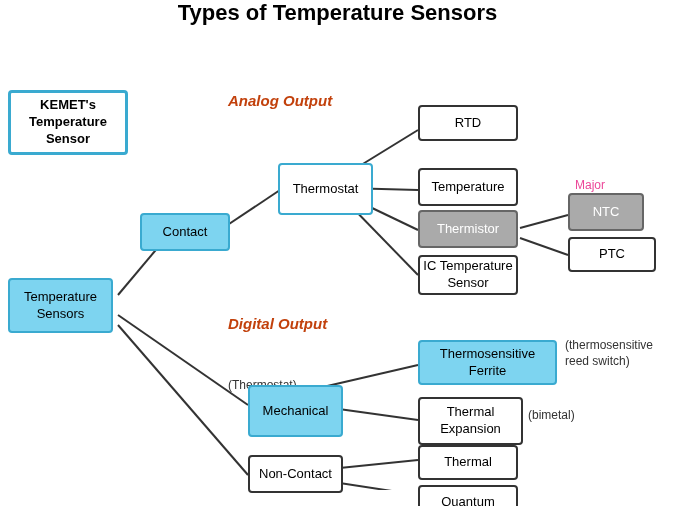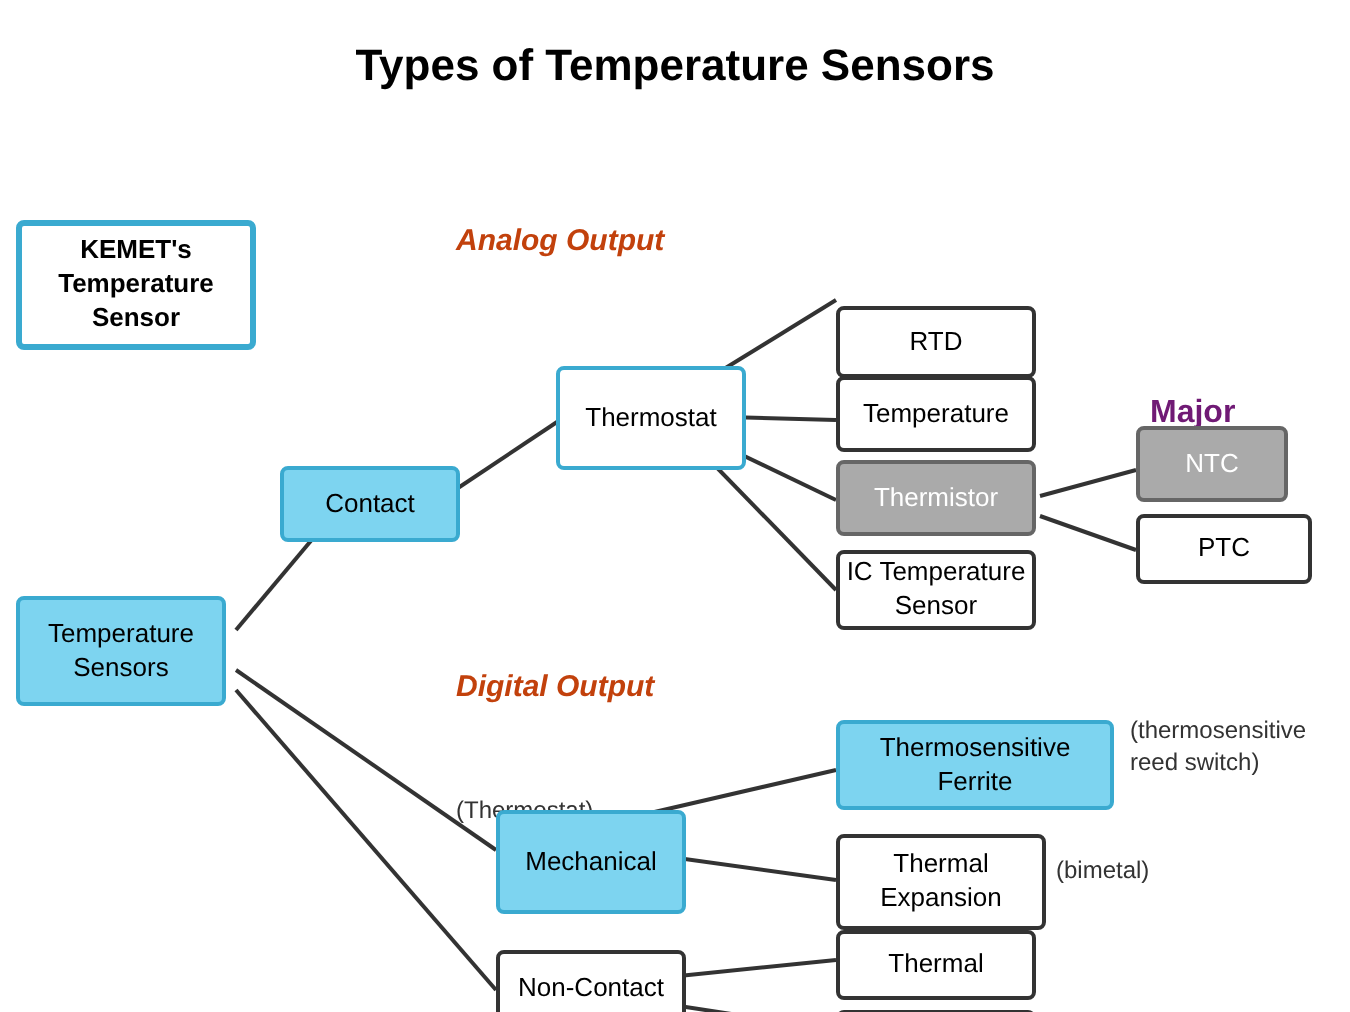--- a/index.html
+++ b/index.html
@@ -8,21 +8,21 @@
       height: 506px;
       background: #fff;
       font-family: Arial, sans-serif;
       position: relative;
       overflow: hidden;
     }
     .page-title {
       text-align: center;
       font-size: 22px;
       font-weight: bold;
-      padding-top: 20px;
+      padding-top: 0;
       padding-bottom: 4px;
     }
     .diagram-area {
       position: relative;
       width: 675px;
       height: 460px;
     }
     svg.lines {
       position: absolute;
       top: 0; left: 0;
@@ -72,23 +72,23 @@
       font-size: 15px;
       color: #c2410c;
     }
     .label-plain {
       position: absolute;
       font-size: 12px;
       color: #333;
     }
     .label-major {
       position: absolute;
-      font-size: 16px;
-      font-weight: bold;
-      color: #701a75;
+      font-size: 12px;
+      font-weight: normal;
+      color: #ec4899;
     }
   </style>
 </head>
 <body>
 
 <div class="page-title">Types of Temperature Sensors</div>
 
 <div class="diagram-area">
   <svg class="lines">
 
@@ -126,21 +126,21 @@
 
   <div class="node cyan-fill" style="left:8px;top:248px;width:105px;height:55px;">Temperature
 Sensors</div>
 
   <div class="node cyan-fill" style="left:140px;top:183px;width:90px;height:38px;">Contact</div>
 
   <div class="label-italic" style="left:228px;top:62px;">Analog Output</div>
 
   <div class="node cyan-border" style="left:278px;top:133px;width:95px;height:52px;">Thermostat</div>
 
-  <div class="node dark-border" style="left:418px;top:75px;width:100px;height:36px;margin-top:28px;">RTD</div>
+  <div class="node dark-border" style="left:418px;top:75px;width:100px;height:36px;">RTD</div>
 
   <div class="node dark-border" style="left:418px;top:138px;width:100px;height:38px;">Temperature</div>
 
   <div class="node gray-fill" style="left:418px;top:180px;width:100px;height:38px;">Thermistor</div>
 
   <div class="node dark-border" style="left:418px;top:225px;width:100px;height:40px;">IC Temperature
 Sensor</div>
 
   <div class="label-major" style="left:575px;top:148px;">Major</div>
 

